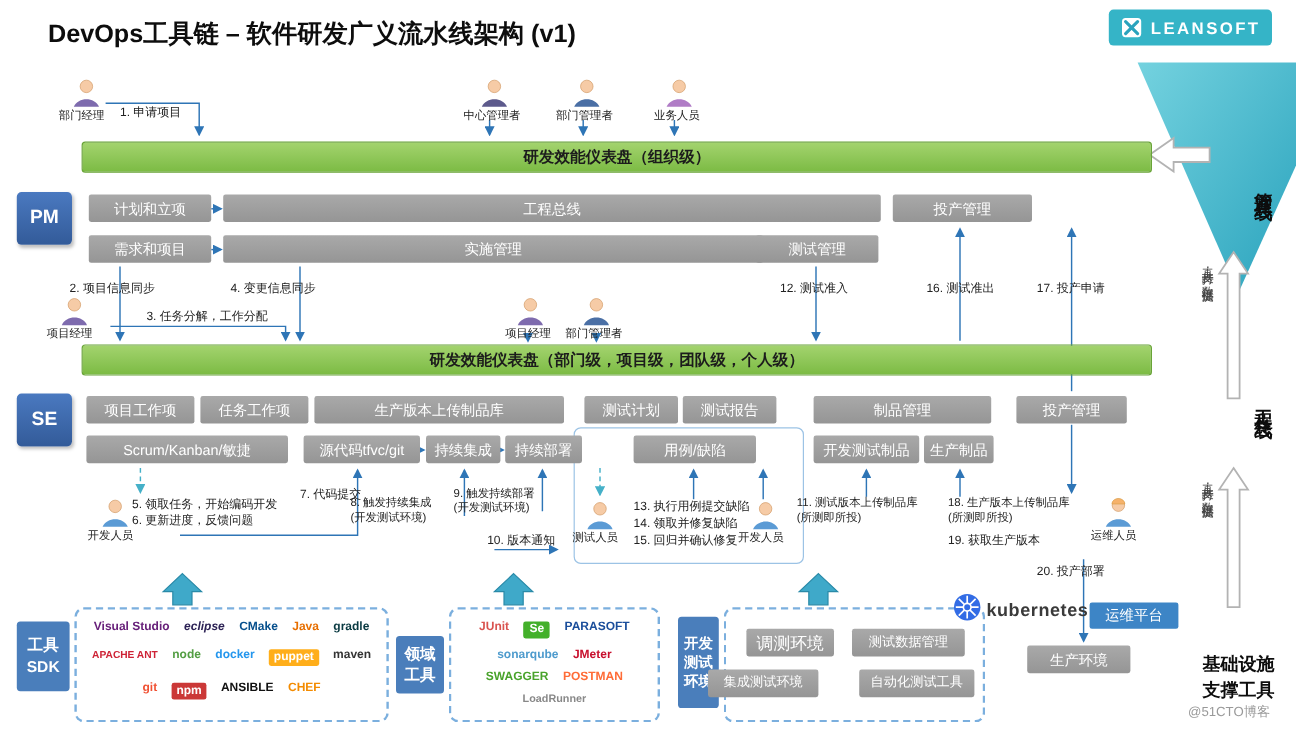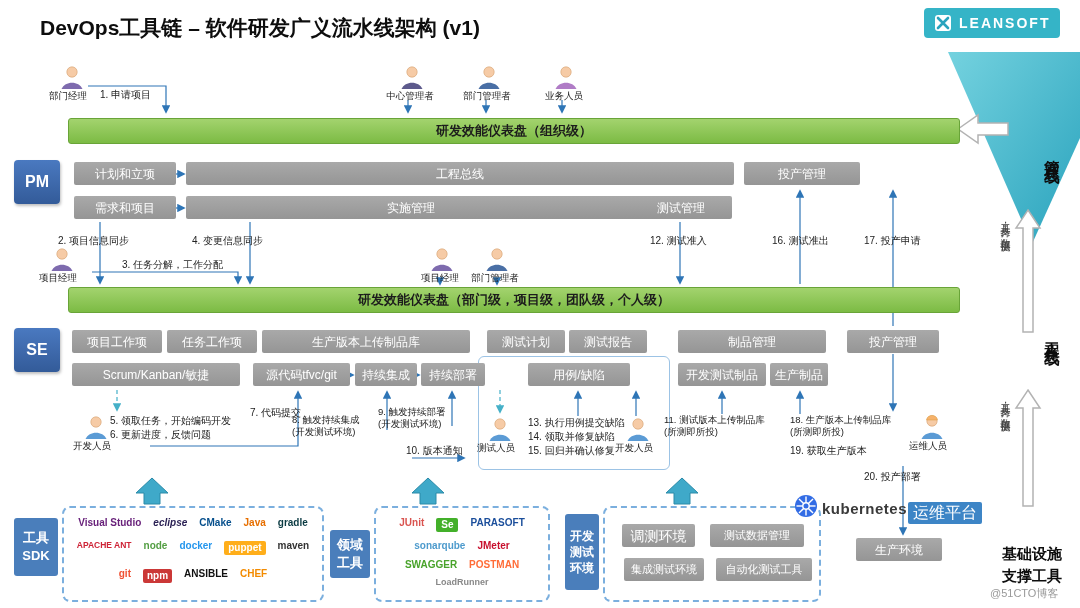--- a/index.html
+++ b/index.html
@@ -22,21 +22,21 @@
   .bluetag{background:#4a7ebb;color:#fff;font-weight:bold;font-size:13px;border-radius:3px;
            display:flex;align-items:center;justify-content:center;text-align:center;line-height:1.35;white-space:pre-line;}
   .vtext{writing-mode:vertical-rl;text-orientation:upright;}
   .bus{font-weight:bold;font-size:15px;letter-spacing:3px;color:#0d0d0d;}
   .support{font-size:10px;color:#444;letter-spacing:1px;}
   .infra{font-weight:bold;font-size:15px;color:#0d0d0d;text-align:center;line-height:1.45;white-space:pre-line;margin-top:11px;}
   .badges{display:flex;flex-wrap:wrap;gap:6px 12px;align-items:flex-start;justify-content:center;padding:10px 8px;box-sizing:border-box;height:100%;}
   .badge{font-size:10px;font-weight:bold;line-height:1;}
   .watermark{font-size:11px;color:#999;}
   .k8s-text{font-weight:bold;font-size:15px;color:#3a3a3a;letter-spacing:.5px;}
-  .opsbtn{background:#3d85c6;color:#fff;font-size:16px;border-radius:2px;display:flex;align-items:center;justify-content:center;height:22px;}
+  .opsbtn{background:#3d85c6;color:#fff;font-size:12px;border-radius:2px;display:flex;align-items:center;justify-content:center;height:22px;}
   
   .b-vs{color:#68217A}.b-ec{color:#2C2255;font-style:italic}.b-cm{color:#064F8C}.b-ja{color:#E76F00}
   .b-gr{color:#0A3A42}.b-an{color:#CE2336;font-size:8.5px}.b-no{color:#539E43}.b-do{color:#2496ED}
   .b-pu{background:#FFAE1A;color:#fff;padding:2px 4px;border-radius:2px}.b-mv{color:#333}
   .b-gi{color:#F05133}.b-np{background:#CB3837;color:#fff;padding:2px 4px;border-radius:2px}
   .b-ab{color:#111}.b-ch{color:#F38B00}
   .b-ju{color:#D9534F}.b-se{background:#43B02A;color:#fff;padding:2px 5px;border-radius:2px}
   .b-pa{color:#1B4E9B}.b-sq{color:#4E9BCD}.b-jm{color:#C8102E}.b-sw{color:#49A32B}
   .b-po{color:#FF6C37}.b-lr{color:#888;font-size:9px}
 </style>
@@ -301,21 +301,21 @@
     <span class="badge b-lr">LoadRunner</span>
   </div>
 </div>
 
 <div class="abs bluetag" style="left:565px;top:514px;width:34px;height:76px;font-size:12px">开发
 测试
 环境</div>
 <div class="abs dashedbox" style="left:603px;top:506px;width:214px;height:92px"></div>
 <div class="abs btn" style="left:622px;top:524px;width:73px;font-size:14px">调测环境</div>
 <div class="abs btn" style="left:710px;top:524px;width:94px;font-size:11px">测试数据管理</div>
-<div class="abs btn" style="left:624px;top:558px;width:80px;font-size:11px">集成测试环境</div>
+<div class="abs btn" style="left:590px;top:558px;width:92px;font-size:11px">集成测试环境</div>
 <div class="abs btn" style="left:716px;top:558px;width:96px;font-size:11px">自动化测试工具</div>
 
 <div class="abs" style="left:794px;top:494px">
   <svg width="24" height="24" viewBox="0 0 24 24">
     <circle cx="12" cy="12" r="11" fill="#326CE5"></circle>
     <g stroke="#ffffff" stroke-width="1.4">
       <circle cx="12" cy="12" r="3.2" fill="none"></circle>
       <line x1="12" y1="2.5" x2="12" y2="8.8"></line>
         <line x1="12" y1="15.2" x2="12" y2="21.5"></line>
       <line x1="2.5" y1="12" x2="8.8" y2="12"></line>

